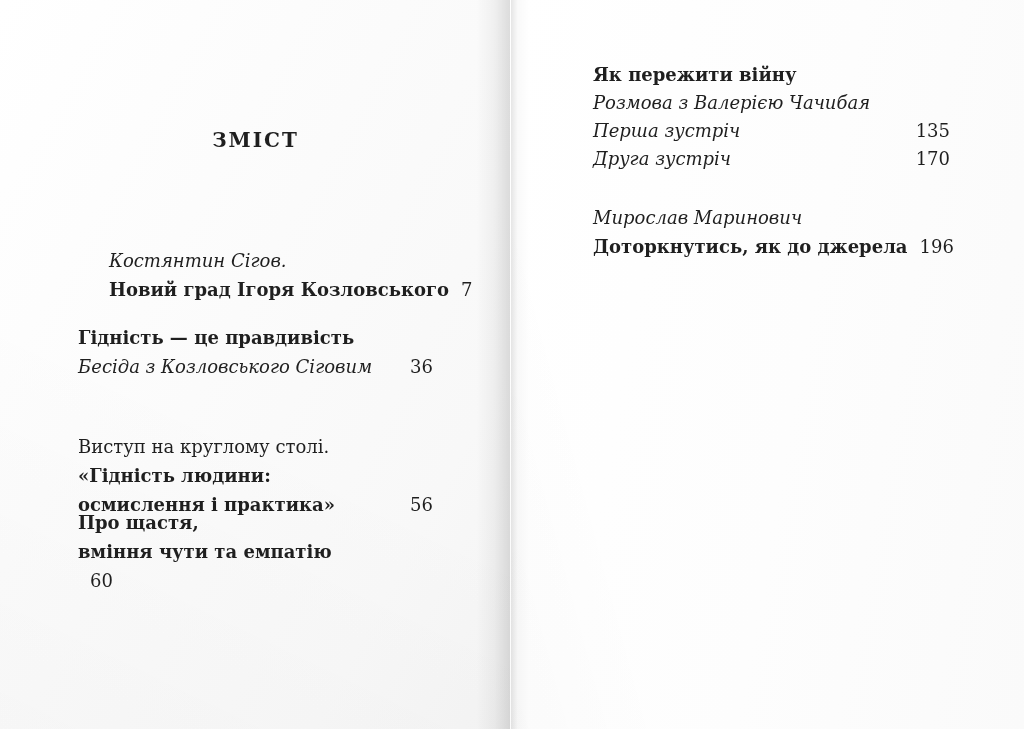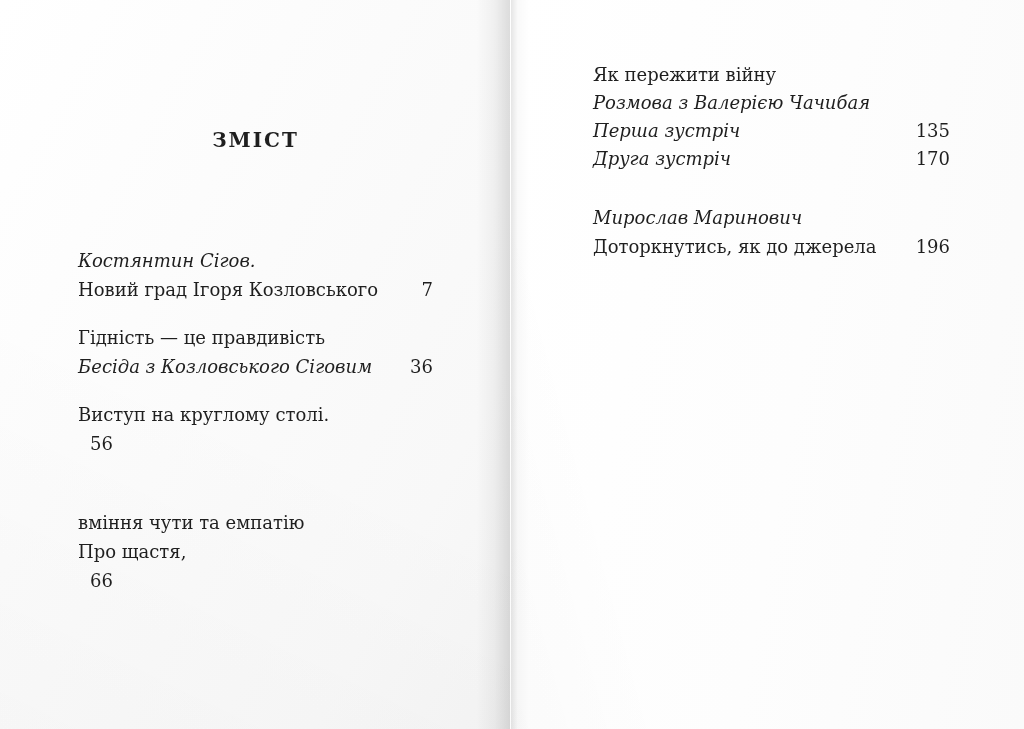--- a/index.html
+++ b/index.html
@@ -76,40 +76,40 @@
   }
   .entry { position: absolute; left: 0; width: 100%; }
   .line {
     display: flex;
     justify-content: space-between;
     align-items: baseline;
     line-height: 29px;
     white-space: nowrap;
   }
   .lh28 .line { line-height: 28px; }
-  .t-bold    { font-weight: normal; }
+  .t-bold    { font-weight: bold; }
   .t-italic  { font-style: italic; }
-  .t-regular { font-weight: normal; font-style: normal; }
+  .t-regular { font-weight: normal; font-style: normal; margin-top: 32px; }
   .page-num  {
     font-weight: normal;
     font-style: normal;
     margin-left: 12px;
   }
 </style>
 </head>
 <body>
 
 <div class="spread">
 
   <div class="page-left">
     <div class="content content-left">
 
       <div class="toc-title">ЗМІСТ</div>
 
-      <div class="entry" style="top:246px;">
+      <div class="entry" style="top:246px;margin-left:31px;">
         <div class="line">
           <span class="t-italic">Костянтин Сігов.</span>
         </div>
         <div class="line">
           <span class="t-bold">Новий град Ігоря Козловського</span>
           <span class="page-num">7</span>
         </div>
       </div>
 
       <div class="entry" style="top:323px;">
@@ -120,33 +120,37 @@
           <span class="t-italic">Бесіда з Козловського Сіговим</span>
           <span class="page-num">36</span>
         </div>
       </div>
 
       <div class="entry" style="top:400px;">
         <div class="line">
           <span class="t-regular">Виступ на круглому столі.</span>
         </div>
         <div class="line">
+          <span class="t-bold">«Гідність людини:</span>
+        </div>
+        <div class="line">
+          <span class="t-bold">осмислення і практика»</span>
           <span class="page-num">56</span>
         </div>
       </div>
 
       <div class="entry" style="top:508px;">
         <div class="line">
+          <span class="t-bold">Про щастя,</span>
+        </div>
+        <div class="line">
           <span class="t-bold">вміння чути та емпатію</span>
         </div>
         <div class="line">
-          <span class="t-bold">Про щастя,</span>
-        </div>
-        <div class="line">
-          <span class="page-num">66</span>
+          <span class="page-num">60</span>
         </div>
       </div>
 
     </div>
   </div>
 
   <div class="page-right">
     <div class="content content-right">
 
       <div class="entry lh28" style="top:61px;">

